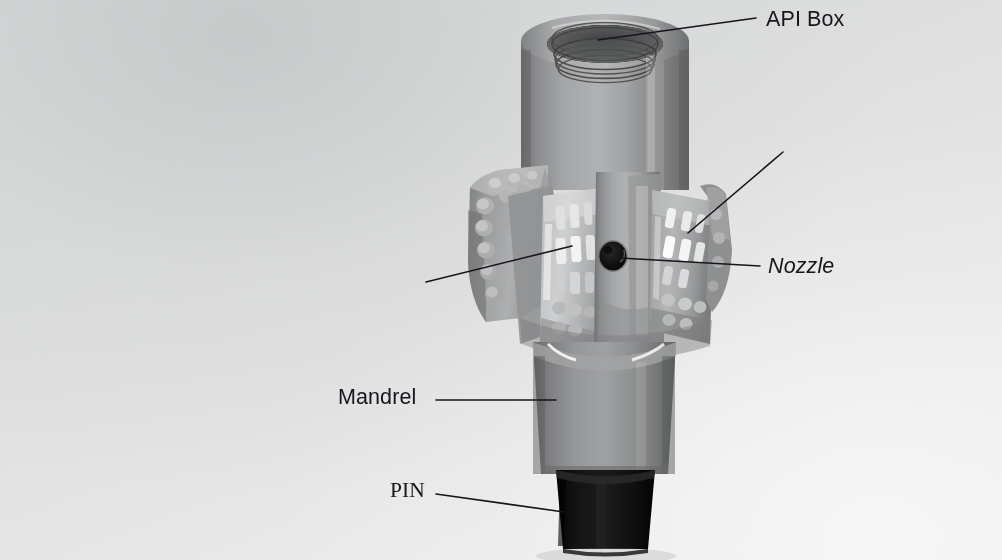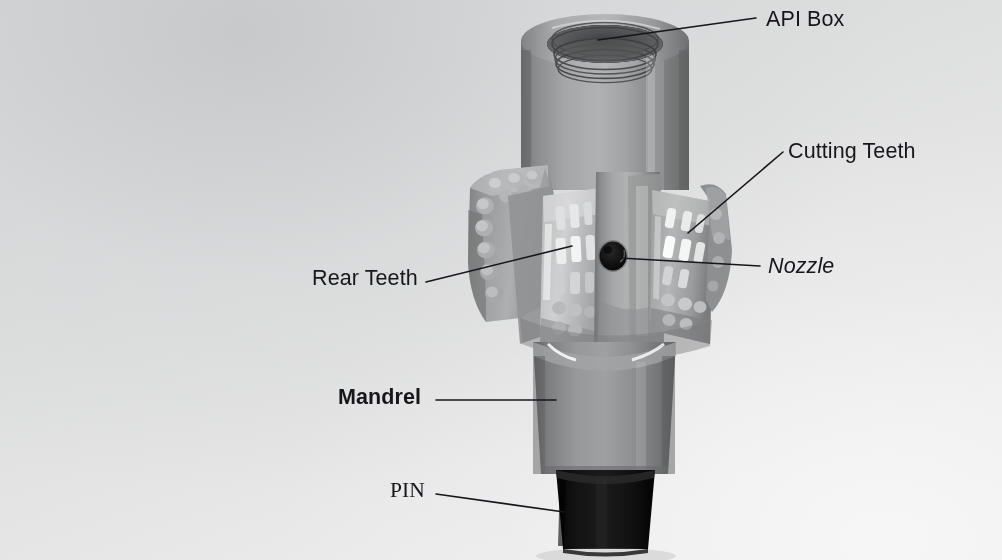--- a/index.html
+++ b/index.html
@@ -272,23 +272,21 @@
       <line x1="688" y1="233" x2="783" y2="152"></line>
       <line x1="620" y1="258" x2="760" y2="266"></line>
       <line x1="426" y1="282" x2="572" y2="246"></line>
       <line x1="436" y1="400" x2="556" y2="400"></line>
       <line x1="436" y1="494" x2="564" y2="512"></line>
     </g>
   </svg>
 
   <div class="label" style="left:766px; top:9px;">API Box</div>
 
-  <div class="label" style="left:788px; top:141px;">Cutting Teeth</div>
 
   <div class="label" style="left:768px; top:256px;font-style:italic;">Nozzle</div>
 
-  <div class="label" style="left:312px; top:268px;">Rear Teeth</div>
-
-  <div class="label" style="left:338px; top:387px;font-weight:bold;">Mandrel</div>
+
+  <div class="label" style="left:338px; top:387px;">Mandrel</div>
 
   <div class="label" style="left:390px; top:480px;font-family:Liberation Serif, serif;">PIN</div>
 
 </div>
 
 </body></html>

